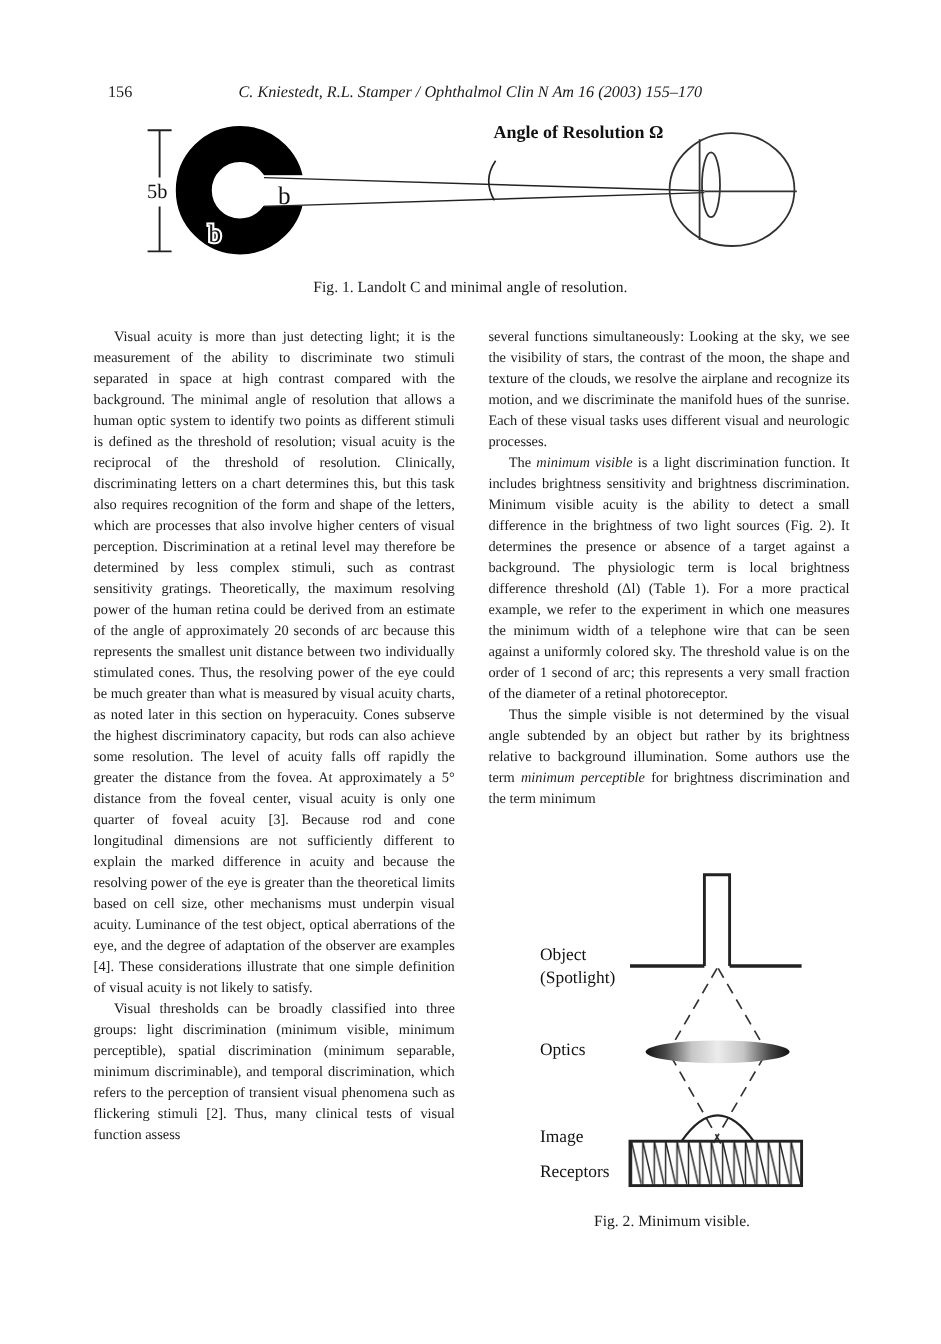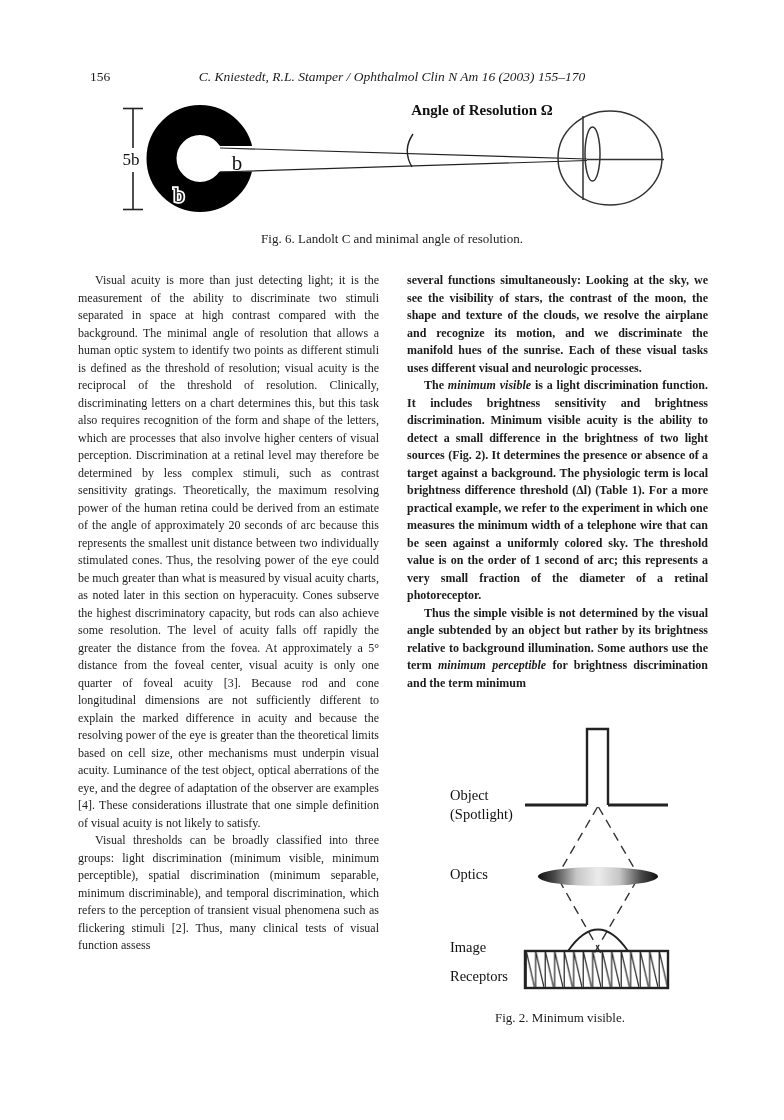--- a/index.html
+++ b/index.html
@@ -7,21 +7,21 @@
         font-family:"Liberation Serif", serif;color:#1b1b1b;overflow:hidden;}
   .abs{position:absolute;}
   .running-head{top:69px;left:0;width:784px;text-align:center;
         font-style:italic;font-size:13.5px;}
   .page-number{top:69px;left:78px;font-size:13.5px;font-style:normal;margin-left:12px;}
   .caption{font-size:13px;text-align:center;}
   .fig1-caption{top:231px;left:0;width:784px;}
   .fig2-caption{top:1010px;left:420px;width:280px;}
   .column{width:301px;font-size:12px;line-height:17.5px;text-align:justify;}
   .col-left{top:272px;left:78px;}
-  .col-right{top:272px;left:407px;font-weight:bold;}
+  .col-right{top:272px;left:407px;}
   .column p{margin:0;padding:0;}
   .column p.indent{text-indent:17px;}
   .column em{font-style:italic;}
   svg text{font-family:"Liberation Serif", serif;fill:#111;}
   svg .figtitle{font-weight:bold;font-size:15px;}
   svg .biglabel{font-size:17px;}
   svg .ringlabel{font-size:21px;}
   svg .f2label{font-size:14.5px;}
 </style>
 </head>
@@ -57,21 +57,21 @@
     <text class="figtitle" x="382" y="17" text-anchor="middle">Angle of Resolution Ω</text>
 
     <g fill="none" stroke="#333" stroke-width="1.5">
       <ellipse cx="510" cy="60" rx="52" ry="47"></ellipse>
       <line x1="483" y1="18" x2="483" y2="102"></line>
       <ellipse cx="492.5" cy="56" rx="7.5" ry="27"></ellipse>
       <line x1="487" y1="61.5" x2="564" y2="61.5"></line>
     </g>
   </svg>
 
-  <div class="abs caption fig1-caption">Fig. 6. Landolt C and minimal angle of resolution.</div>
+  <div class="abs caption fig1-caption">Fig. 1. Landolt C and minimal angle of resolution.</div>
 
   <div class="abs column col-left">
       <p class="indent"><span>Visual acuity is more than just detecting light; it is the measurement of the ability to discriminate two stimuli separated in space at high contrast compared with the background. The minimal angle of resolution that allows a human optic system to identify two points as different stimuli is defined as the threshold of resolution; visual acuity is the reciprocal of the threshold of resolution. Clinically, discriminating letters on a chart determines this, but this task also requires recognition of the form and shape of the letters, which are processes that also involve higher centers of visual perception. Discrimination at a retinal level may therefore be determined by less complex stimuli, such as contrast sensitivity gratings. Theoretically, the maximum resolving power of the human retina could be derived from an estimate of the angle of approximately 20 seconds of arc because this represents the smallest unit distance between two individually stimulated cones. Thus, the resolving power of the eye could be much greater than what is measured by visual acuity charts, as noted later in this section on hyperacuity. Cones subserve the highest discriminatory capacity, but rods can also achieve some resolution. The level of acuity falls off rapidly the greater the distance from the fovea. At approximately a 5° distance from the foveal center, visual acuity is only one quarter of foveal acuity [3]. Because rod and cone longitudinal dimensions are not sufficiently different to explain the marked difference in acuity and because the resolving power of the eye is greater than the theoretical limits based on cell size, other mechanisms must underpin visual acuity. Luminance of the test object, optical aberrations of the eye, and the degree of adaptation of the observer are examples [4]. These considerations illustrate that one simple definition of visual acuity is not likely to satisfy.</span></p>
       <p class="indent"><span>Visual thresholds can be broadly classified into three groups: light discrimination (minimum visible, minimum perceptible), spatial discrimination (minimum separable, minimum discriminable), and temporal discrimination, which refers to the perception of transient visual phenomena such as flickering stimuli [2]. Thus, many clinical tests of visual function assess</span></p>
     </div>
   <div class="abs column col-right">
       <p><span>several functions simultaneously: Looking at the sky, we see the visibility of stars, the contrast of the moon, the shape and texture of the clouds, we resolve the airplane and recognize its motion, and we discriminate the manifold hues of the sunrise. Each of these visual tasks uses different visual and neurologic processes.</span></p>
       <p class="indent"><span>The </span><em>minimum visible</em><span> is a light discrimination function. It includes brightness sensitivity and brightness discrimination. Minimum visible acuity is the ability to detect a small difference in the brightness of two light sources (Fig. 2). It determines the presence or absence of a target against a background. The physiologic term is local brightness difference threshold (Δl) (Table 1). For a more practical example, we refer to the experiment in which one measures the minimum width of a telephone wire that can be seen against a uniformly colored sky. The threshold value is on the order of 1 second of arc; this represents a very small fraction of the diameter of a retinal photoreceptor.</span></p>
       <p class="indent"><span>Thus the simple visible is not determined by the visual angle subtended by an object but rather by its brightness relative to background illumination. Some authors use the term </span><em>minimum perceptible</em><span> for brightness discrimination and the term minimum</span></p>
     </div>

